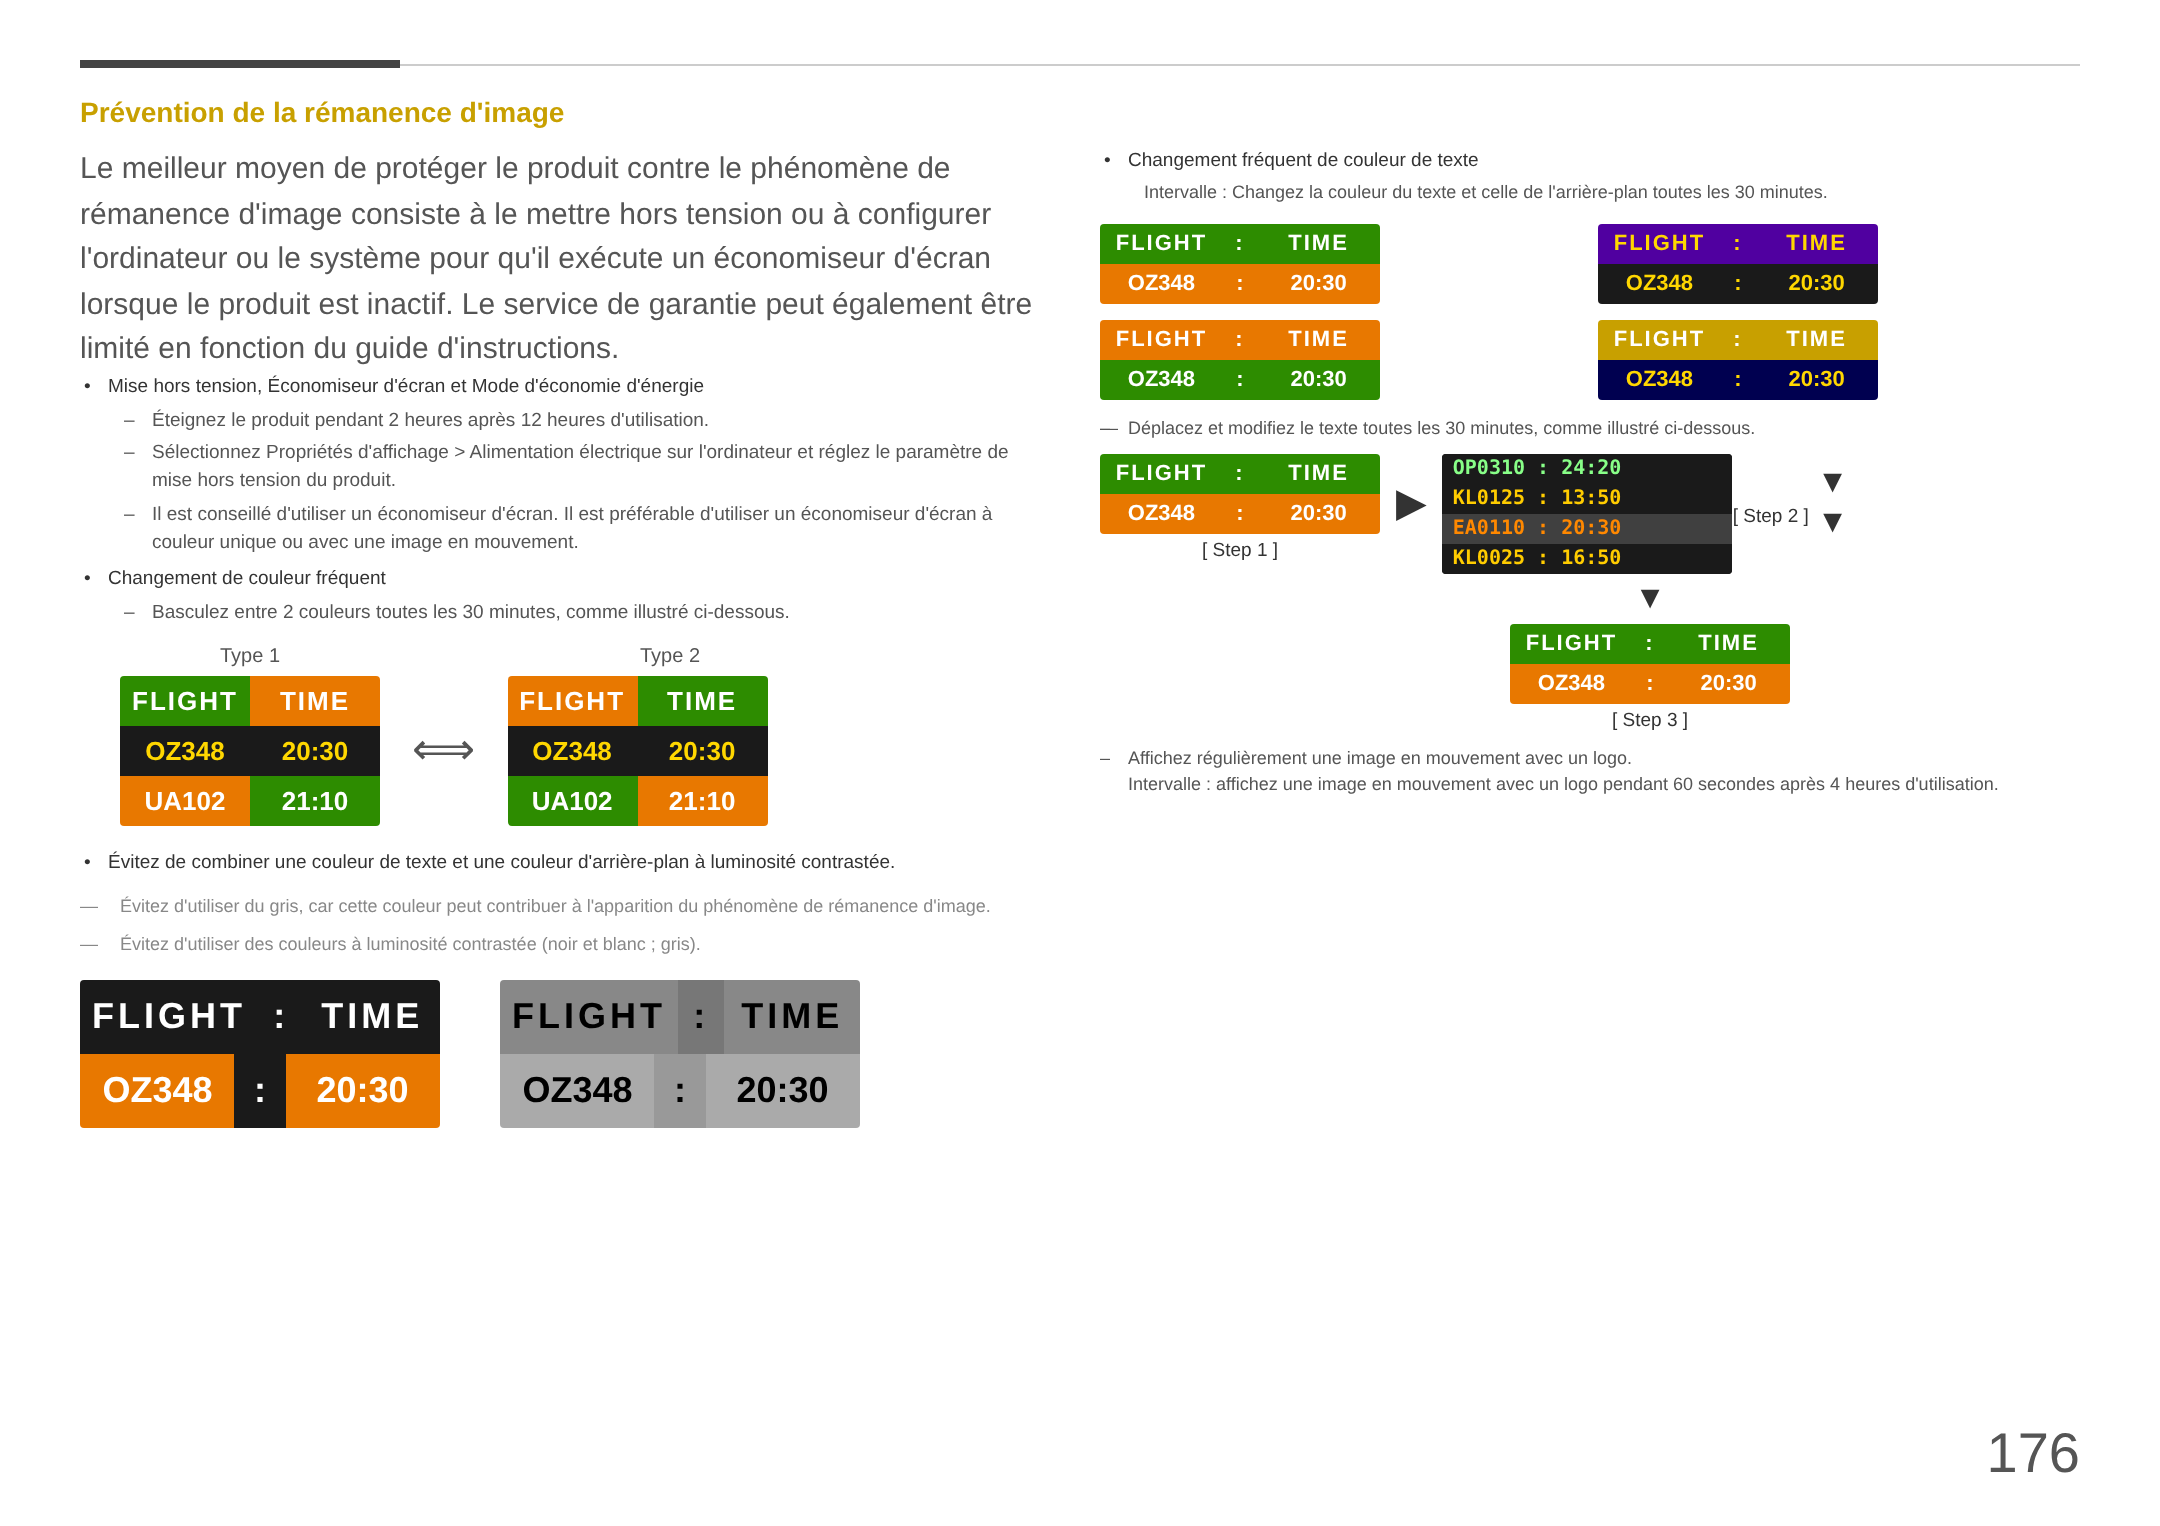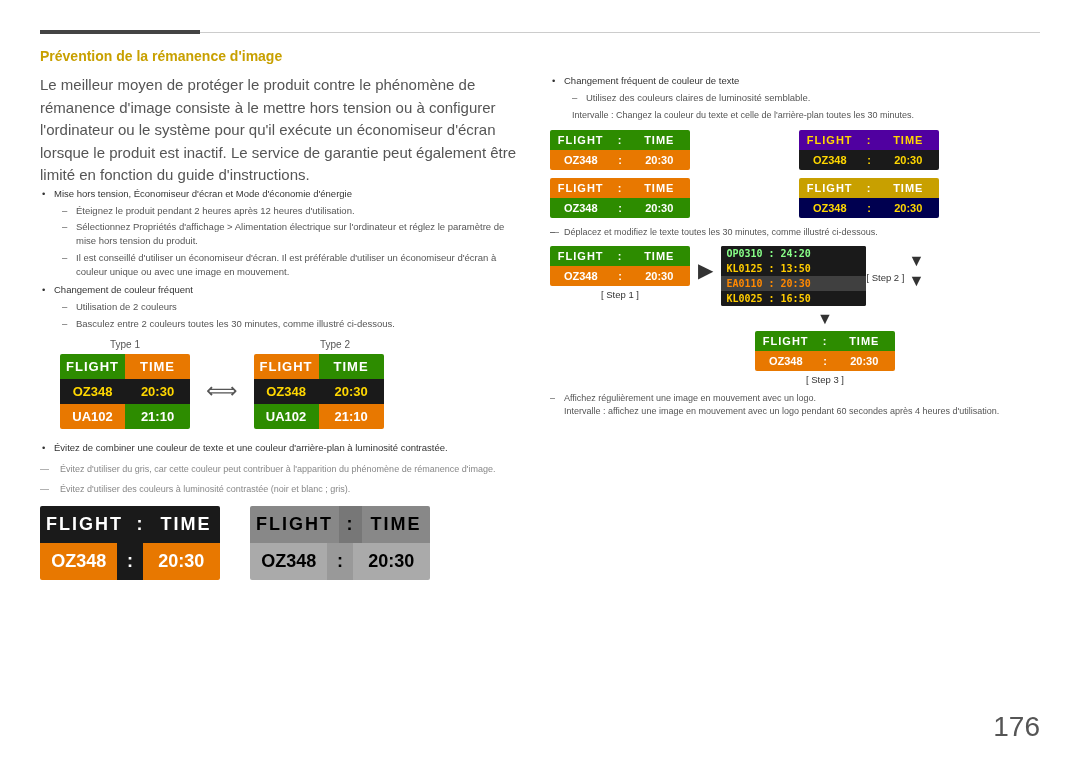--- a/index.html
+++ b/index.html
@@ -275,21 +275,20 @@
           <span>Mise hors tension, Économiseur d'écran et Mode d'économie d'énergie</span>
           <ul class="sub-list">
             <li>Éteignez le produit pendant 2 heures après 12 heures d'utilisation.</li>
             <li>Sélectionnez Propriétés d'affichage &gt; Alimentation électrique sur l'ordinateur et réglez le paramètre de mise hors tension du produit.</li>
             <li>Il est conseillé d'utiliser un économiseur d'écran. Il est préférable d'utiliser un économiseur d'écran à couleur unique ou avec une image en mouvement.</li>
           </ul>
         </li>
         <li>
           <span>Changement de couleur fréquent</span>
           <ul class="sub-list">
-            <li>Utilisation de 2 couleurs</li>
             <li>Basculez entre 2 couleurs toutes les 30 minutes, comme illustré ci-dessous.</li>
           </ul>
         </li>
       </ul>
 
       <div class="type-labels">
         <div class="type-label">Type 1</div>
         <div class="type-label">Type 2</div>
       </div>
 
@@ -362,23 +361,20 @@
             <div class="large-cell" style="background:#aaa;color:#000;flex:2;">20:30</div>
           </div>
         </div>
       </div>
     </div>
 
     <div class="right-col">
       <ul class="bullet-list">
         <li>
           <span>Changement fréquent de couleur de texte</span>
-          <ul class="sub-list">
-            <li>Utilisez des couleurs claires de luminosité semblable.</li>
-          </ul>
           <p style="font-size:9px;color:#555;padding-left:8px;margin-top:2px;">Intervalle : Changez la couleur du texte et celle de l'arrière-plan toutes les 30 minutes.</p>
         </li>
       </ul>
 
       <div style="display:grid;grid-template-columns:1fr 1fr;gap:8px;margin-bottom:8px;margin-top:4px;">
 
         <div class="small-board">
           <div class="sb-header">
             <div class="sb-header-cell text-white" style="background:#2d8c00;flex:2;">FLIGHT</div>
             <div class="sb-header-cell text-white" style="background:#2d8c00;flex:0.4;">:</div>

